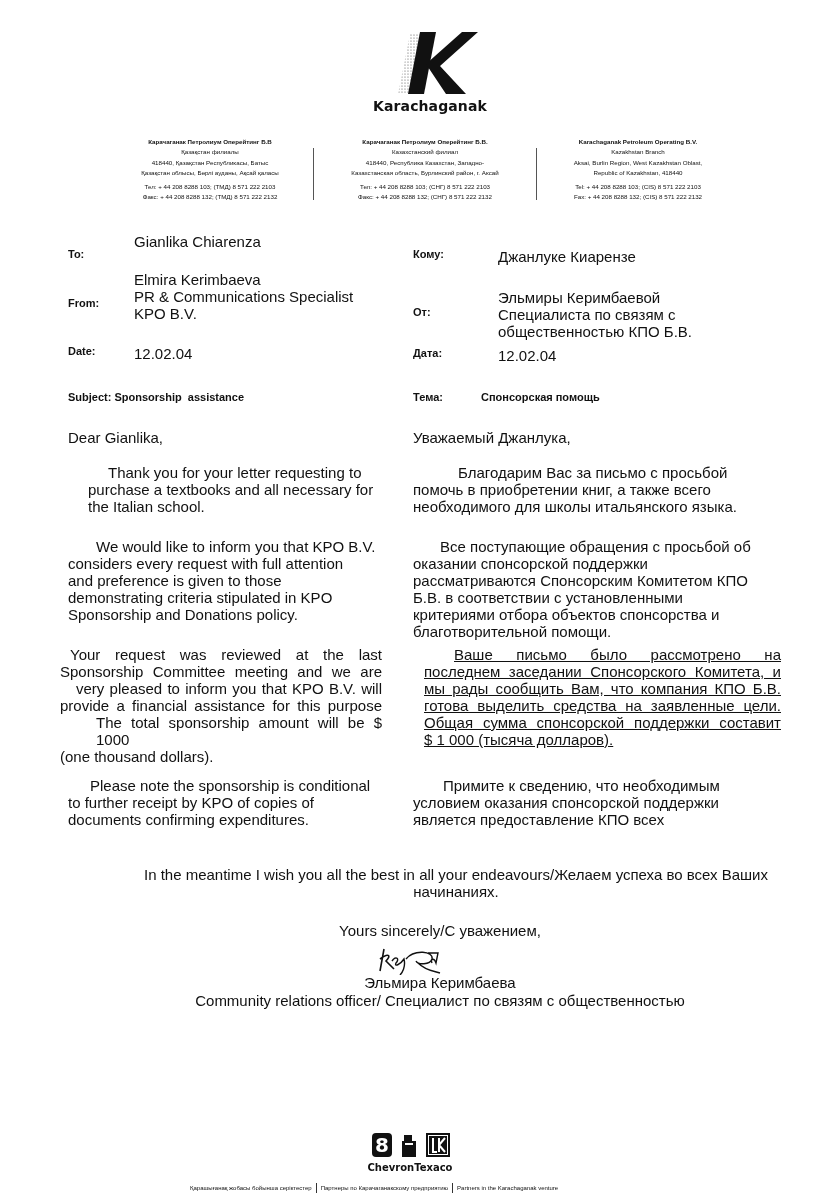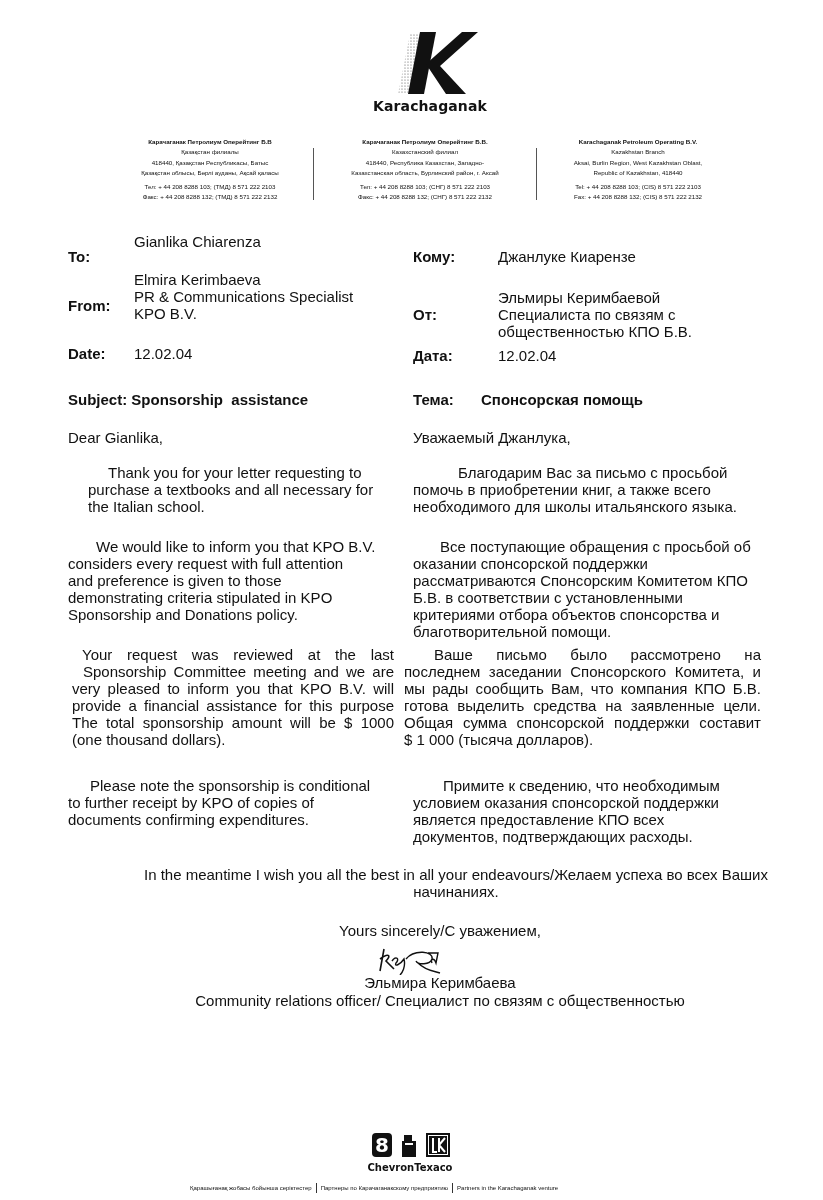--- a/index.html
+++ b/index.html
@@ -5,21 +5,21 @@
   html, body { margin: 0; padding: 0; background: #ffffff; }
   body { width: 823px; height: 1200px; position: relative; overflow: hidden; color: #111; font-family: "Liberation Sans", sans-serif; }
   .abs { position: absolute; }
   .logo { left: 370px; top: 28px; width: 120px; height: 92px; text-align: center; }
   .logo svg { display: block; margin: 0 auto; }
   .logo-word { font-family: "DejaVu Sans", sans-serif; font-weight: bold; font-size: 14px; margin-top: 0px; letter-spacing: 0.1px; }
   .addr { top: 137px; font-size: 6.2px; line-height: 10.4px; text-align: center; }
   .addr .firm { font-weight: bold; }
   .addr .gap { height: 3px; }
   .vline { width: 1px; background: #555; top: 148px; height: 52px; }
-  .lbl { font-weight: bold; font-size: 15px; }
+  .lbl { font-weight: bold; font-size: 11px; }
   .val { font-size: 15px; line-height: 17px; }
   .para { font-size: 15px; line-height: 17px; }
   .just { text-align: justify; text-align-last: left; }
   .center { text-align: left; }
   .closing { font-size: 15px; line-height: 17px; text-align: center; }
   .partners { font-size: 6px; white-space: nowrap; }
   .partners .sep { display: inline-block; width: 1px; height: 10px; background: #333; vertical-align: middle; margin: 0 4px; }
 </style>
 </head>
 <body>
@@ -102,26 +102,26 @@
 </div>
 
 <div class="abs para" style="left:68px; top:538px; width:335px;">
   <div style="padding-left:28px;">We would like to inform you that KPO B.V.</div>
   <div>considers every request with full attention</div>
   <div>and preference is given to those</div>
   <div>demonstrating criteria stipulated in KPO</div>
   <div>Sponsorship and Donations policy.</div>
 </div>
 
-<div class="abs para" style="left:72px; top:646px; width:322px;">
+<div class="abs para" style="left:60px; top:646px; width:322px;">
   <div class="just" style="padding-left:10px; text-align-last:justify;">Your request was reviewed at the last</div>
-  <div class="just" style="text-align-last:justify;margin-left:11px;">Sponsorship Committee meeting and we are</div>
-  <div class="just" style="text-align-last:justify;">very pleased to inform you that KPO B.V. will</div>
+  <div class="just" style="text-align-last:justify;">Sponsorship Committee meeting and we are</div>
+  <div class="just" style="text-align-last:justify;margin-left:16px;">very pleased to inform you that KPO B.V. will</div>
   <div class="just" style="text-align-last:justify;">provide a financial assistance for this purpose</div>
-  <div class="just" style="text-align-last:justify;">The total sponsorship amount will be $ 1000</div>
+  <div class="just" style="text-align-last:justify;margin-left:36px;">The total sponsorship amount will be $ 1000</div>
   <div>(one thousand dollars).</div>
 </div>
 
 <div class="abs para" style="left:68px; top:777px; width:335px;">
   <div style="padding-left:22px;">Please note the sponsorship is conditional</div>
   <div>to further receipt by KPO of copies of</div>
   <div>documents confirming expenditures.</div>
 </div>
 
 <div class="abs para center" style="left:413px; top:429px; width:360px;">Уважаемый Джанлука,</div>
@@ -134,34 +134,33 @@
 
 <div class="abs para" style="left:413px; top:538px; width:370px;">
   <div style="padding-left:27px;">Все поступающие обращения с просьбой об</div>
   <div>оказании спонсорской поддержки</div>
   <div>рассматриваются Спонсорским Комитетом КПО</div>
   <div>Б.В. в соответствии с установленными</div>
   <div>критериями  отбора объектов спонсорства и</div>
   <div>благотворительной помощи.</div>
 </div>
 
-<div class="abs para" style="left:404px; top:646px; width:357px;">
+<div class="abs para" style="left:424px; top:646px; width:357px;text-decoration:underline;">
   <div class="just" style="padding-left:30px; text-align-last:justify;">Ваше письмо было рассмотрено на</div>
   <div class="just" style="text-align-last:justify;">последнем заседании Спонсорского Комитета, и</div>
   <div class="just" style="text-align-last:justify;">мы рады сообщить Вам, что компания КПО Б.В.</div>
   <div class="just" style="text-align-last:justify;">готова выделить средства  на заявленные цели.</div>
   <div class="just" style="text-align-last:justify;">Общая сумма спонсорской поддержки составит</div>
   <div>$ 1 000 (тысяча долларов).</div>
 </div>
 
 <div class="abs para" style="left:413px; top:777px; width:370px;">
   <div style="padding-left:30px;">Примите к сведению, что необходимым</div>
   <div>условием оказания спонсорской поддержки</div>
   <div>является предоставление КПО всех</div>
-  <div>документов, подтверждающих расходы.</div>
 </div>
 
 <div class="abs closing" style="left:76px; top:866px; width:760px;">
   <div>In the meantime I wish you all the best in all your endeavours/Желаем успеха во всех Ваших</div>
   <div>начинаниях.</div>
 </div>
 <div class="abs closing" style="left:60px; top:922px; width:760px;">Yours sincerely/С уважением,</div>
 
 <div class="abs" style="left:378px; top:945px;">
   <svg width="70" height="30" viewBox="0 0 70 30">

